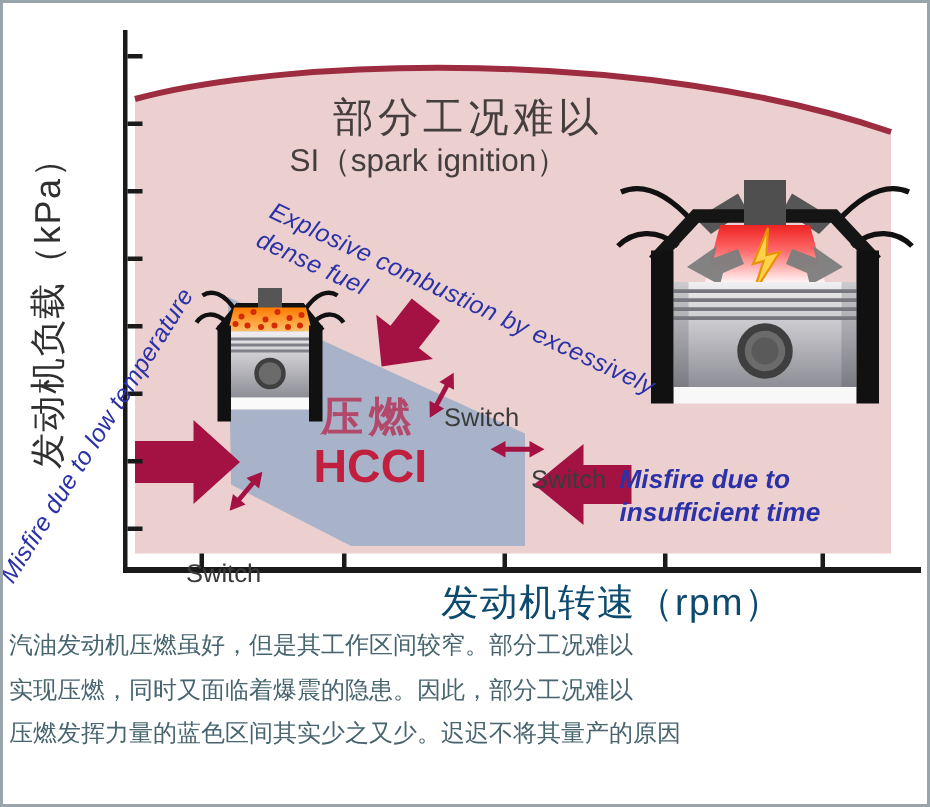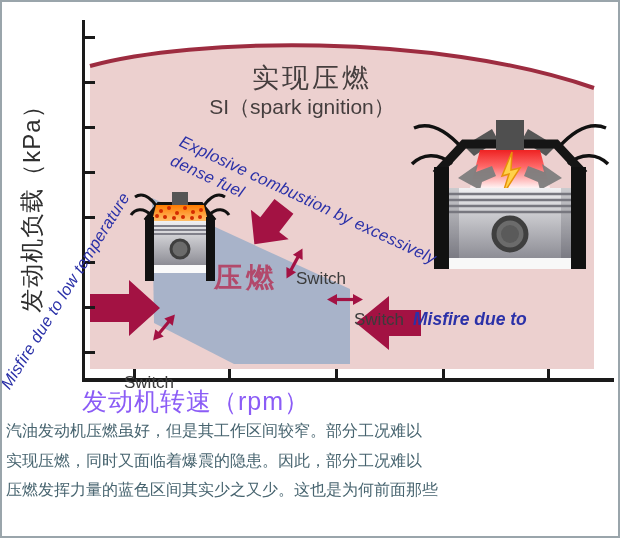--- a/index.html
+++ b/index.html
@@ -15,26 +15,26 @@
   .axis.x{left:80px;top:376px;width:532px;height:4px;}
   .tick{position:absolute;background:#1a1a1a;}
   .tick.yt{width:10px;height:3px;left:83px;}
   .tick.xt{width:3px;height:10px;top:367px;}
   .y-label{
     position:absolute;left:-140px;top:185px;width:340px;height:32px;
     transform:rotate(-90deg);text-align:center;
     font-size:24px;color:#2f2f2f;letter-spacing:1px;
   }
   .x-label{
-    position:absolute;left:80px;top:383px;width:440px;text-align:left;
-    font-size:25px;color:#8b5cf6;letter-spacing:1px;
+    position:absolute;left:80px;top:383px;width:440px;text-align:right;
+    font-size:25px;color:#0c4a6e;letter-spacing:1px;
   }
   .si-cn{position:absolute;left:180px;top:58px;width:260px;text-align:center;
     font-size:27px;color:#453e3e;letter-spacing:3px;}
-  .si-en{position:absolute;left:170px;top:91px;width:260px;text-align:center;
+  .si-en{position:absolute;left:191px;top:91px;width:260px;text-align:left;
     font-size:21px;color:#453e3e;}
   .hcci-cn{position:absolute;left:212px;top:257px;font-size:28px;letter-spacing:4px;
     color:var(--hcci-cn-text,#b2496b);font-weight:bold;}
   .hcci-en{position:absolute;left:207px;top:291px;font-size:31px;font-weight:600;
     color:var(--hcci-text,#c0203e);}
   .note{color:var(--note-blue,#2b31a8);font-style:italic;}
   .explosive{
     position:absolute;left:183px;top:129px;transform:rotate(25deg);transform-origin:0 0;
     font-size:16.5px;font-style:italic;line-height:21px;white-space:nowrap;letter-spacing:.3px;
   }
@@ -174,39 +174,41 @@
     <div class="tick yt" style="top:349px"></div>
     <div class="tick xt" style="left:131px"></div>
     <div class="tick xt" style="left:226px"></div>
     <div class="tick xt" style="left:333px"></div>
     <div class="tick xt" style="left:440px"></div>
     <div class="tick xt" style="left:545px"></div>
 
     <div class="y-label">发动机负载（kPa）</div>
     <div class="x-label">发动机转速（rpm）</div>
 
-    <div class="si-cn">实现压燃</div>
+    <div class="si-cn">部分工况难以</div>
     <div class="si-en">SI（spark ignition）</div>
 
     <div class="explosive note">
       <div>Explosive combustion by excessively</div>
       <div>dense fuel</div>
     </div>
 
     <div class="misfire-low note">Misfire due to low temperature</div>
 
     <div class="misfire-time note">
       <div>Misfire due to</div>
+      <div>insufficient time</div>
     </div>
 
     <div class="hcci-cn">压燃</div>
+    <div class="hcci-en">HCCI</div>
 
     <div class="switch sw1">Switch</div>
     <div class="switch sw2">Switch</div>
     <div class="switch sw3">Switch</div>
   </div>
 
   <div class="caption">
     <div>汽油发动机压燃虽好，但是其工作区间较窄。部分工况难以</div>
     <div>实现压燃，同时又面临着爆震的隐患。因此，部分工况难以</div>
-    <div>压燃发挥力量的蓝色区间其实少之又少。这也是为何前面那些</div>
+    <div>压燃发挥力量的蓝色区间其实少之又少。迟迟不将其量产的原因</div>
   </div>
 </div>
 
 </body></html>

